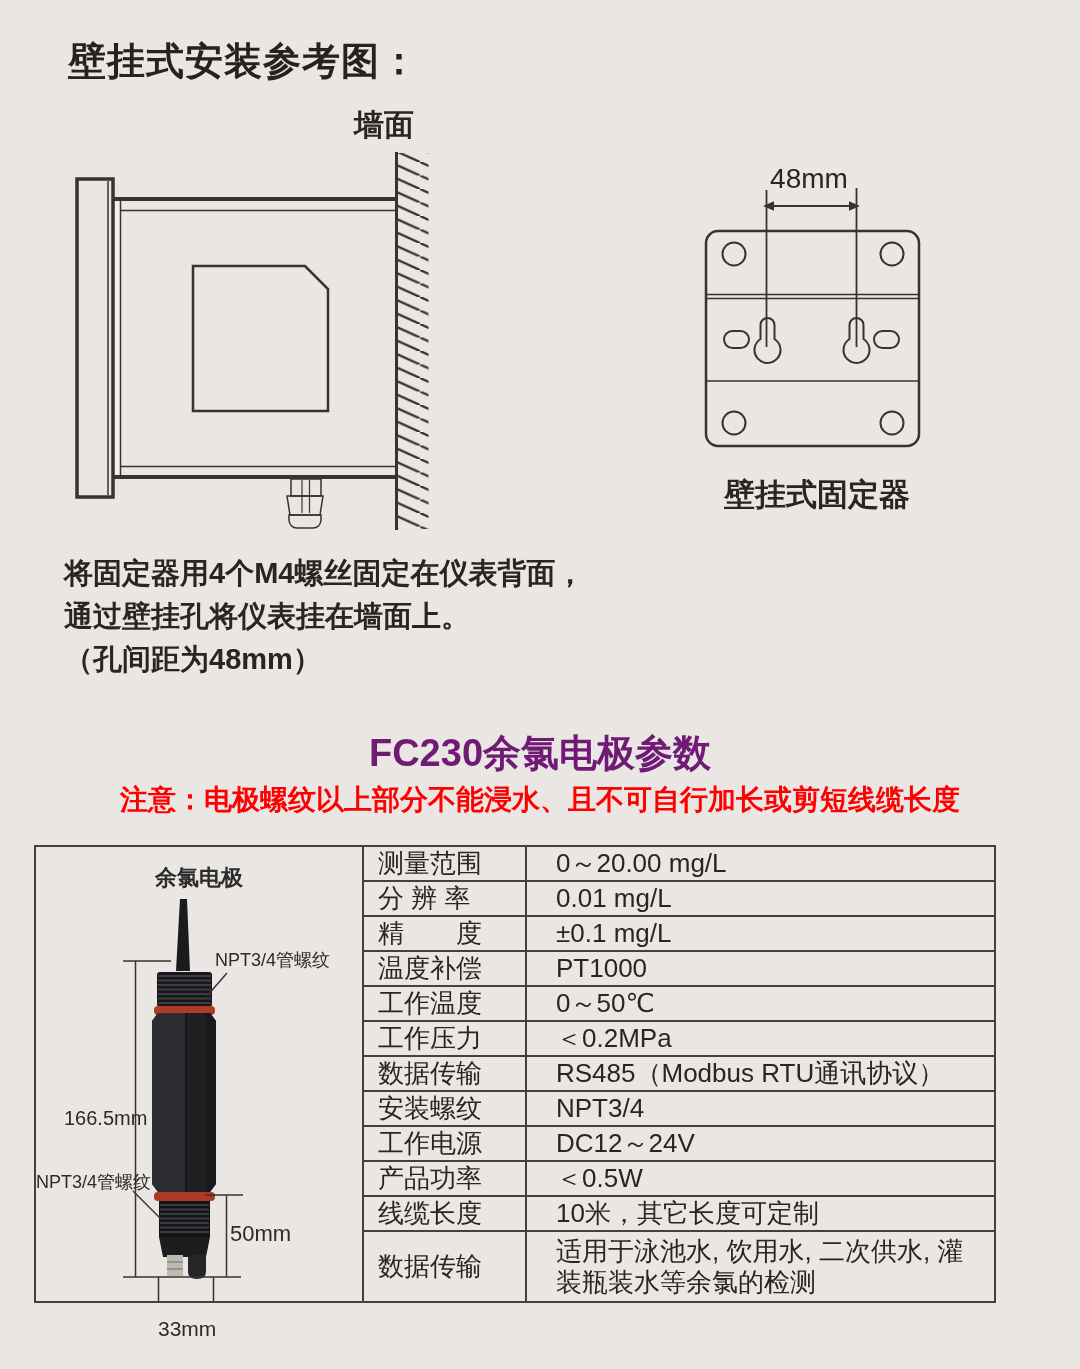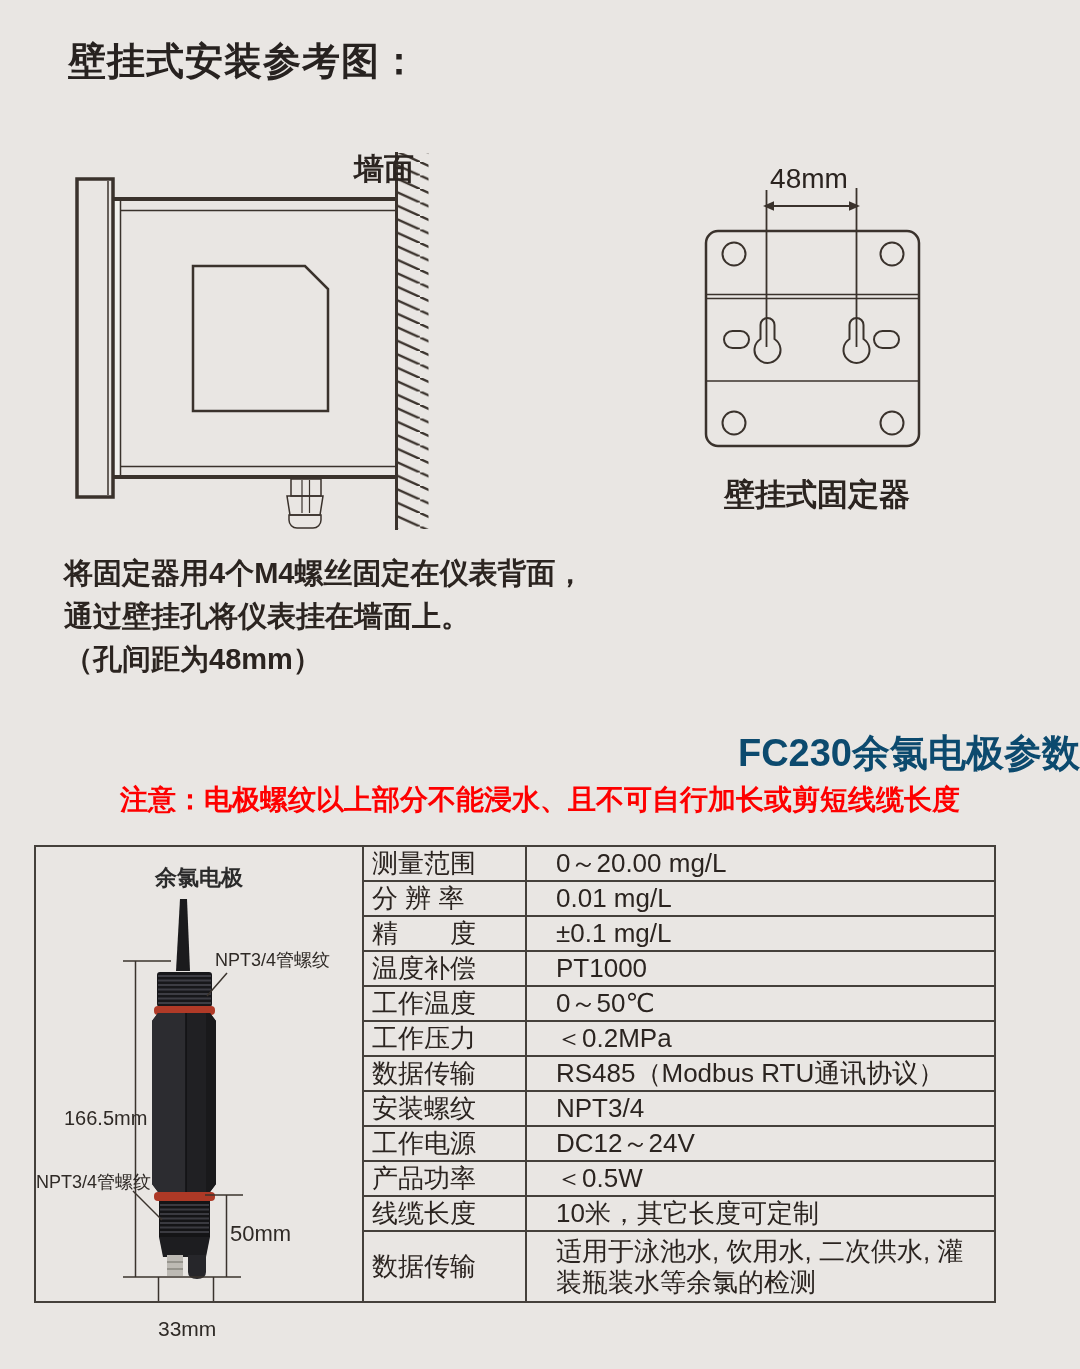--- a/index.html
+++ b/index.html
@@ -8,39 +8,39 @@
     background:#e9e6e3;
     font-family:"Liberation Sans","DejaVu Sans",sans-serif;
     color:#2b2420;
     overflow:hidden;
     position:relative;
   }
   .abs{position:absolute;}
   .noselect{user-select:none;}
   
   .main-title{left:68px;top:36px;font-size:38px;font-weight:bold;letter-spacing:1px;color:#272220;}
-  .wall-label{left:354px;top:105px;font-size:30px;font-weight:700;color:#2b2420;margin-top:44px;}
+  .wall-label{left:354px;top:105px;font-size:30px;font-weight:700;color:#2b2420;}
   .dim-48{left:756px;top:163px;width:106px;text-align:center;font-size:28px;font-weight:400;color:#2b2420;}
   .bracket-label{left:724px;top:474px;font-size:31px;font-weight:700;color:#2b2420;}
   .note-block{left:64px;top:552px;font-size:29px;font-weight:600;line-height:43px;color:#2b2420;}
-  .params-title{left:0;right:0;top:728px;text-align:right;font-size:38px;font-weight:bold;color:#0c4a6e;}
+  .params-title{left:0;right:0;top:728px;text-align:center;font-size:38px;font-weight:bold;color:#701a75;}
   .warning{left:0;right:0;top:781px;text-align:center;font-size:28px;font-weight:700;}
   
   .spec-table{
     left:34px;top:845px;width:962px;height:458px;
     border:2.5px solid #45403b;
     display:flex;box-sizing:border-box;background:transparent;
   }
   .col-img{width:328px;border-right:2.5px solid #45403b;box-sizing:border-box;position:relative;}
   .col-specs{flex:1;display:flex;flex-direction:column;}
   .spec-row{display:flex;border-bottom:2px solid #45403b;height:35px;box-sizing:border-box;}
   .spec-row:last-child{border-bottom:none;flex:1;height:auto;}
   .spec-label{
     width:163px;border-right:2px solid #45403b;box-sizing:border-box;
-    display:flex;align-items:center;padding-left:8px;
+    display:flex;align-items:center;padding-left:14px;
     font-size:26px;font-weight:500;color:#2b2420;white-space:pre;
   }
   .spec-value{
     flex:1;display:flex;align-items:center;padding-left:29px;padding-right:6px;
     font-size:26px;font-weight:500;color:#2b2420;line-height:31px;
   }
   
   .cell-label{left:0;right:0;top:16px;text-align:center;font-size:22px;font-weight:600;color:#2b2b2b;}
   .dim-text{font-size:18px;font-weight:500;color:#2f2a26;white-space:nowrap;}
   .d-npt-top{left:179px;top:101px;}

